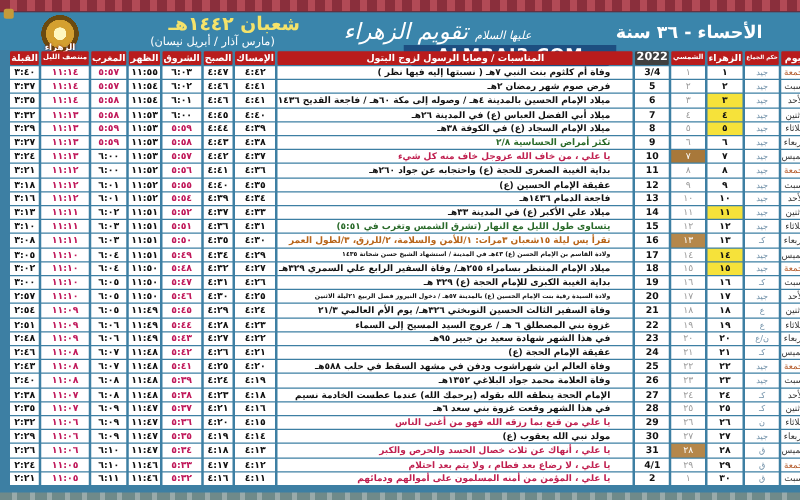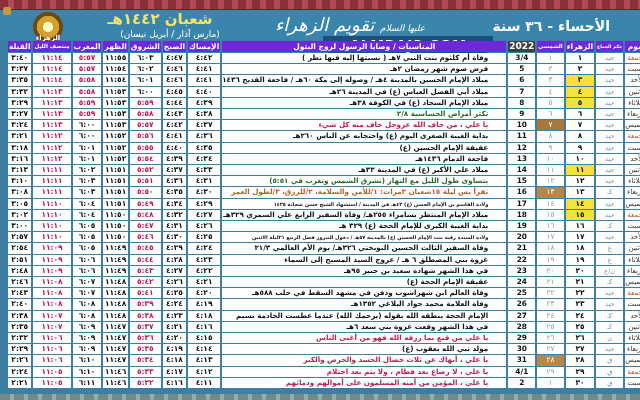--- a/index.html
+++ b/index.html
@@ -1,30 +1,30 @@
 <!DOCTYPE html>
 <html><head>
 <meta charset="utf-8">
 <style>
   * { box-sizing: border-box; margin: 0; padding: 0; }
   body { width: 640px; height: 400px; overflow: hidden; background: #3d7fa3; font-family: "DejaVu Sans", sans-serif; position: relative; }
   .top-border { position: absolute; left: 0; top: 0; width: 640px; height: 10px; background: repeating-linear-gradient(90deg, #8a2f3c 0 8px, #b24a56 8px 14px); border-bottom: 1px solid #6a1e2a; }
   .header { position: absolute; left: 0; top: 10px; width: 640px; height: 30px; background: #3a85ab; }
   .logo-left { position: absolute; left: 30px; top: 0px; width: 36px; height: 34px; background: radial-gradient(circle at 50% 50%, #fff8c0 0 20%, #d4a030 21% 45%, #6a4a10 46% 60%, transparent 61%); border-radius: 50%; }
   .logo-left span { position: absolute; left: 2px; bottom: 2px; width: 32px; font-size: 7px; color: #fff; text-align: center; font-weight: bold; text-shadow: 0 0 2px #7a0a0a; }
-  .month { position: absolute; left: 80px; top: 0px; width: 160px; text-align: center; color: #f5e36a; font-weight: bold; font-size: 15px; direction: rtl; }
+  .month { position: absolute; left: 80px; top: 0px; width: 160px; color: #f5e36a; font-weight: bold; font-size: 15px; direction: rtl; }
   .month-sub { position: absolute; left: 95px; top: 19px; width: 150px; text-align: center; color: #fff; font-size: 9px; direction: rtl; }
   .cal-title { position: absolute; left: 260px; top: 4px; width: 180px; text-align: center; color: #fff; font-style: italic; font-size: 18px; direction: rtl; font-family: "DejaVu Serif", serif; }
   .cal-title small { font-size: 9px; }
   .location { position: absolute; right: 30px; top: 8px; color: #ffffff; font-weight: bold; font-size: 14px; direction: rtl; }
   .watermark { position: absolute; left: 323px; top: 0px; width: 170px; height: 19px; background: #1d4e80; border-radius: 0 0 14px 14px; color: #fff; font-weight: bold; font-size: 14px; text-align: center; line-height: 19px; letter-spacing: 0.5px; margin-top: 36px; }
   .corner-icon { position: absolute; left: 3px; top: 7px; width: 8px; height: 8px; background: #c49a3a; border-radius: 2px; }
 
   table { position: absolute; left: 6px; top: 40px; border-collapse: separate; border-spacing: 2px 1px; direction: rtl; table-layout: fixed; }
-  th { background: #6d28d9; color: #fff; font-size: 7.5px; font-weight: bold; height: 11px; line-height: 11px; padding: 0 1px; white-space: nowrap; overflow: hidden; border-radius: 1px; }
+  th { background: #b91c1c; color: #fff; font-size: 7.5px; font-weight: bold; height: 11px; line-height: 11px; padding: 0 1px; white-space: nowrap; overflow: hidden; border-radius: 1px; }
   th.yr { background: #404040; font-size: 9px; }
   td { background: #fff; height: 10.2px; font-size: 7.4px; line-height: 10.2px; text-align: center; white-space: nowrap; overflow: hidden; color: #111; font-weight: bold; }
   td.day { color: #333; font-weight: normal; font-size: 7px; }
   td.day.fri { color: #b35a2a; }
   td.st { color: #7090a8; font-weight: normal; font-size: 6.5px; }
   td.shamsi { color: #999; font-weight: normal; }
   td.ev { text-align: right; padding-right: 18px; font-size: 7.2px; }
   td.ev.red { color: #c02050; }
   td.ev.green { color: #2a6a2a; margin-left: 25px; }
   td.ev.orange { color: #b8651a; }
@@ -190,21 +190,21 @@
         <td class="time">٦:٠٠</td>
         <td class="time pink">١١:١٣</td>
         <td class="time">٣:٢٤</td>
       </tr>
       <tr>
         <td class="day fri">الجمعة</td>
         <td class="st">جيد</td>
         <td class="">٨</td>
         <td class="shamsi">٨</td>
         <td class="">11</td>
-        <td class="ev">بداية الغيبة الصغرى اليوم (ع) واحتجابه عن الناس ٢٦٠هـ</td>
+        <td class="ev">بداية الغيبة الصغرى للحجة (ع) واحتجابه عن جواد ٢٦٠هـ</td>
         <td class="time">٤:٣٦</td>
         <td class="time">٤:٤١</td>
         <td class="time pink">٥:٥٦</td>
         <td class="time">١١:٥٢</td>
         <td class="time">٦:٠٠</td>
         <td class="time pink">١١:١٢</td>
         <td class="time">٣:٢١</td>
       </tr>
       <tr>
         <td class="day">السبت</td>

